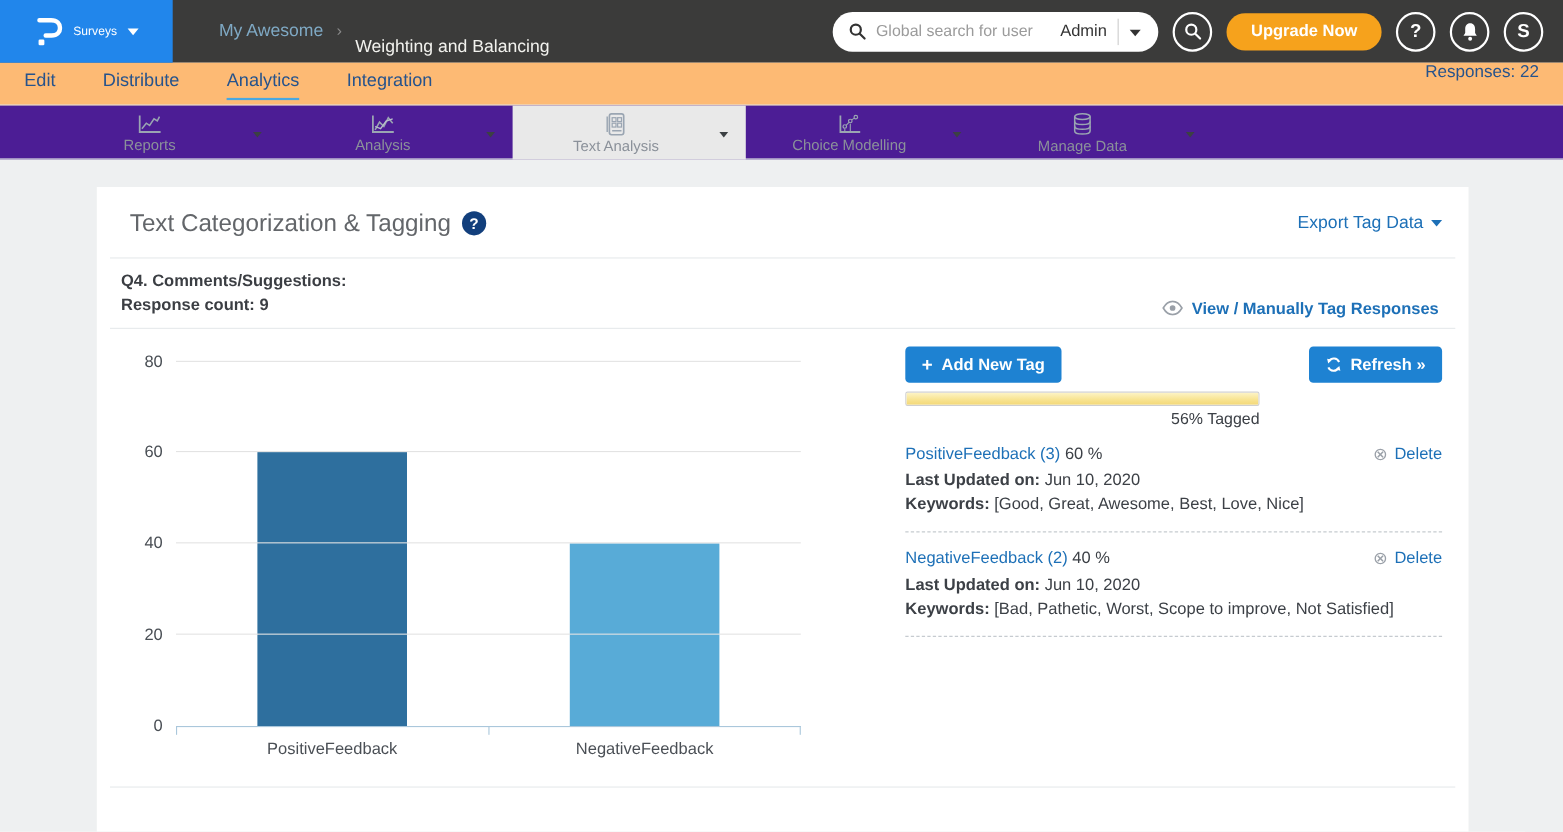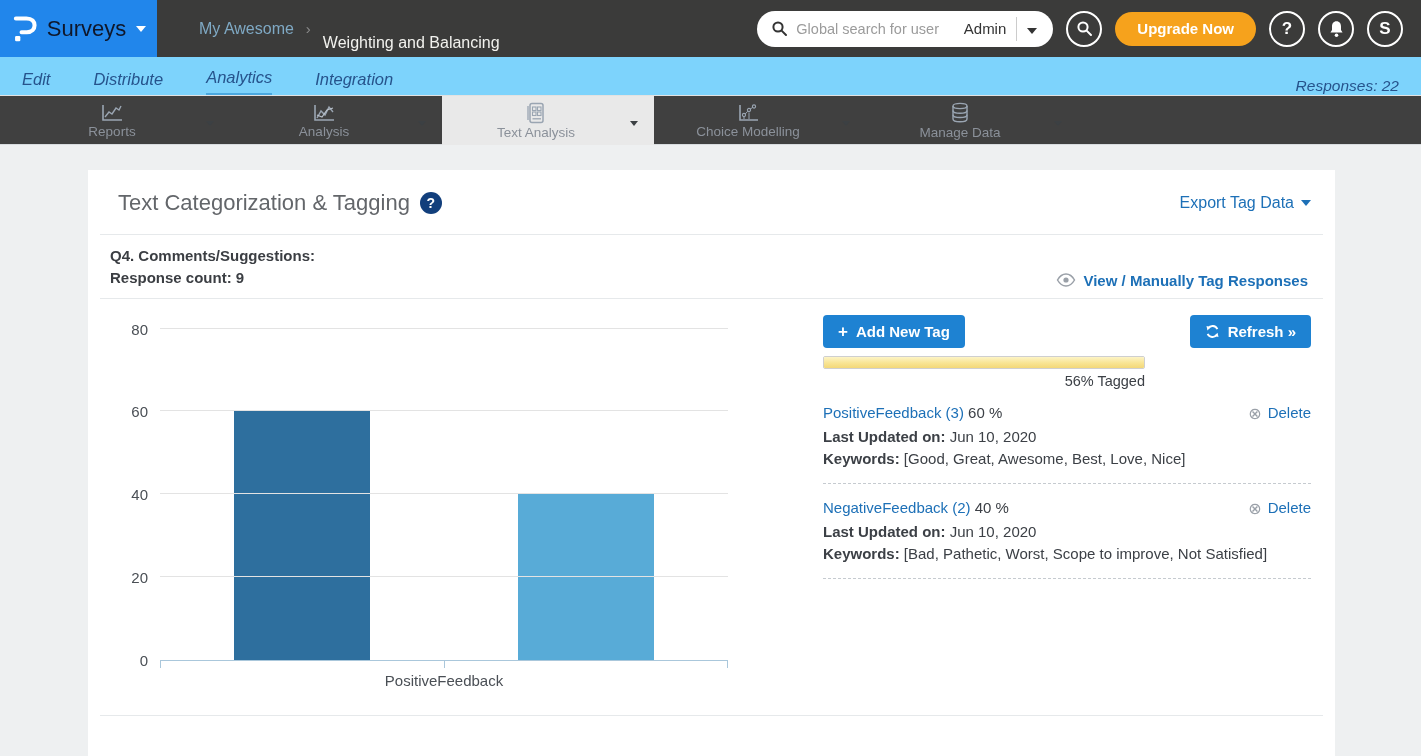--- a/index.html
+++ b/index.html
@@ -3,21 +3,21 @@
 <meta charset="utf-8">
 <style>
   * { margin:0; padding:0; box-sizing:border-box; }
   html,body { width:1421px; height:756px; overflow:hidden; background:#eef0f1;
     font-family:"Liberation Sans", sans-serif; }
 
   
   .topbar { height:57px; background:#3b3b3a; display:flex; align-items:center; }
   .brand { width:157px; height:57px; background:#2186eb; display:flex; align-items:center;
     justify-content:center; gap:10px; cursor:pointer; }
-  .brand-label { color:#0f172a; font-size:22px; }
+  .brand-label { color:#ffffff; font-size:11px; }
   .caret-down { width:0; height:0; border-left:5px solid transparent; border-right:5px solid transparent;
     border-top:6px solid #fff; display:inline-block; }
   .breadcrumb { margin-left:42px; display:flex; align-items:center; gap:12px; font-size:16px; }
   .crumb-parent { color:#7fa9c4; cursor:pointer; }
   .crumb-sep { color:#8a8a8a; font-size:15px; }
   .crumb-current { color:#f2f2ee;margin-top:28px; }
   .topbar-right { margin-left:auto; display:flex; align-items:center; gap:13px; padding-right:18px; }
   .search-pill { width:296px; height:36px; background:#fff; border-radius:18px; display:flex;
     align-items:center; padding:0 10px 0 14px; }
   .search-pill input { border:none; outline:none; flex:1; font-size:14.5px; color:#333;
@@ -27,28 +27,28 @@
   .pill-divider { width:1px; height:24px; background:#ccc; }
   .pill-caret { padding:0 6px 0 10px; cursor:pointer; }
   .pill-caret .caret-down { border-top-color:#333; }
   .circle-btn { width:36px; height:36px; border-radius:50%; border:2px solid #fff; display:flex;
     align-items:center; justify-content:center; color:#fff; font-weight:bold; font-size:17px; cursor:pointer;
     background:transparent; }
   .upgrade-btn { height:34px; padding:0 22px; border-radius:17px; background:#f6a21c; color:#fff;
     font-weight:bold; font-size:15px; display:flex; align-items:center; cursor:pointer; border:none; }
 
   
-  .tabbar { height:39px; background:#7dd3fc; border-bottom:1px solid #e2e2e2; display:flex;
-    align-items:flex-end; padding:0 22px;font-style:italic; }
+  .tabbar { height:39px; background:#fdba74; border-bottom:1px solid #e2e2e2; display:flex;
+    align-items:flex-start; padding:0 22px; }
   .tab { font-size:16.5px; color:#26538c; margin-right:43px; cursor:pointer; padding:7px 0 6px; }
   .tab.active { border-bottom:2px solid #4aa8e0; }
   .responses-count { margin-left:auto; font-size:15.5px; color:#26538c; }
 
   
-  .subnav { height:49px; background:#404040; border-bottom:1px solid #d8dcdf; display:flex; padding-left:18px; }
+  .subnav { height:49px; background:#4c1d95; border-bottom:1px solid #d8dcdf; display:flex; padding-left:42px; }
   .subnav-item { width:212px; height:49px; display:flex; align-items:center; cursor:pointer; }
   .subnav-item.active { background:#e9e9e9; }
   .subnav-center { flex:1; display:flex; flex-direction:column; align-items:center; justify-content:center; gap:1px; }
   .subnav-label { font-size:13.5px; color:#8b919a; }
   .subnav-caret { padding-right:16px; }
   .subnav-caret .caret-down { border-top-color:#3c4043; border-left-width:4.5px; border-right-width:4.5px; border-top-width:5.5px; }
   .subnav-icon svg { display:block; }
 
   
   .main-card { margin:25px 86px 0 88px; width:1247px; height:731px; background:#fff; }
@@ -294,20 +294,21 @@
           <div class="gridline" style="bottom: 75%;"></div>
           <div class="ytick" style="bottom: 75%;">60</div>
           <div class="gridline" style="bottom: 100%;"></div>
           <div class="ytick" style="bottom: 100%;">80</div>
           <div class="xtickmark" style="left: calc(0% + 0px);"></div>
           <div class="xtickmark" style="left: calc(50% + 0px);"></div>
           <div class="xtickmark" style="left: calc(100% - 1px);"></div>
         </div>
       <div class="xlabels">
           <div class="xlabel">PositiveFeedback</div>
+          <div class="xlabel">NegativeFeedback</div>
         </div>
     </div>
 
     <div class="tags-col">
       <div class="btn-row">
         <button class="blue-btn">
           <span class="plus-glyph">+</span>
           <span>Add New Tag</span>
         </button>
         <button class="blue-btn">

